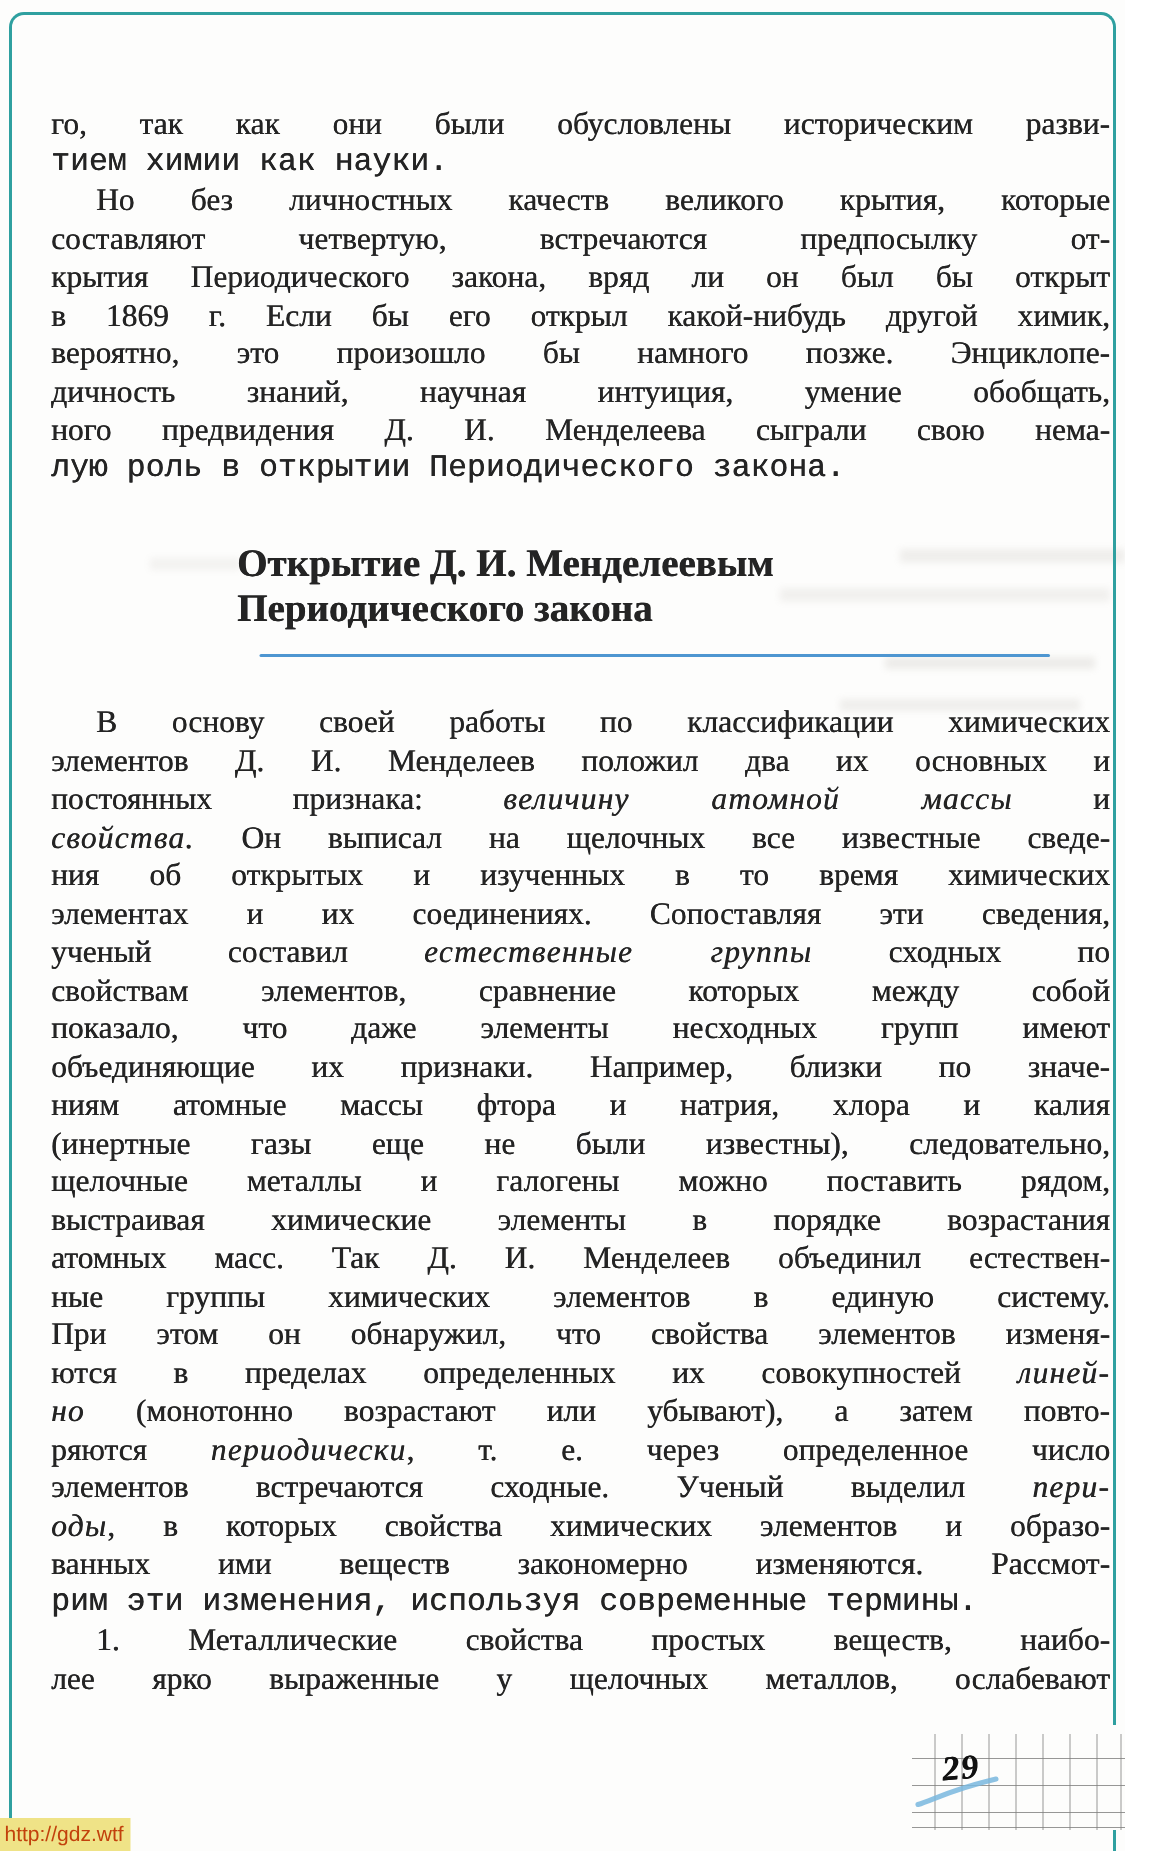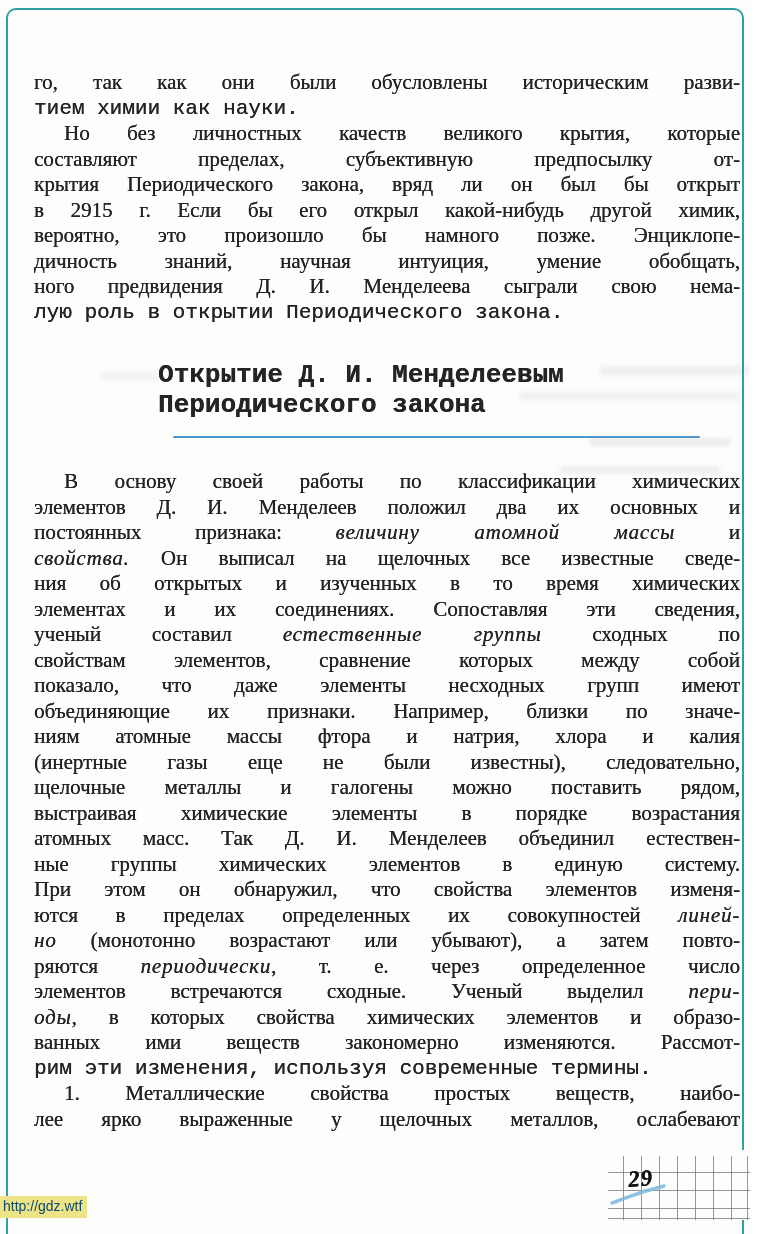--- a/index.html
+++ b/index.html
@@ -30,21 +30,21 @@
     height:25.5px; line-height:25.5px; font-size:21px;
     text-align:justify; text-align-last:justify;
     overflow:hidden; white-space:nowrap;
     text-shadow:0.25px 0 0 currentColor;
   }
   .line.last{text-align-last:left;font-family:Liberation Mono, monospace;}
   .line.indent{text-indent:30px;}
   .it{font-style:italic; letter-spacing:0.8px;}
   .heading{
     margin:36px 0 16px 124px; font-size:26px; line-height:29.5px;
-    font-weight:bold; text-shadow:0.3px 0 0 currentColor;font-family:Liberation Mono, monospace;
+    font-weight:bold; text-shadow:0.3px 0 0 currentColor;
   }
   .rule{
     margin:7px 0 0 139px; width:527px; height:2px;
     background:var(--underline); border-radius:1px;
   }
   .block2{margin-top:31px;}
   
   .smudge{position:absolute; background:#9b948a; filter:blur(2.5px); z-index:0; pointer-events:none;}
   .s1{left:600px; top:366px; width:150px; height:9px; opacity:.14;}
   .s2{left:520px; top:392px; width:220px; height:9px; opacity:.12;}
@@ -63,22 +63,22 @@
   }
   .pagenum{
     position:absolute; left:20px; top:10px;
     font-style:italic; font-weight:bold; font-size:23px; color:#111;
     transform:rotate(-5deg); letter-spacing:1px;
     text-shadow:0.4px 0 0 #111;
   }
   .swoosh{position:absolute; left:0; top:0; overflow:visible;}
   
   .watermark{
-    position:absolute; left:0; bottom:16px; z-index:5;
-    background:var(--watermark_bg); color:#0c4a6e;
+    position:absolute; left:0; bottom:0; z-index:5;
+    background:var(--watermark_bg); color:#c2410c;
     font-family:"Liberation Sans","DejaVu Sans",sans-serif;
     font-size:14px; line-height:21px; padding:0 5px 1px 3px;
     text-decoration:none;
   }
 </style>
 </head>
 <body>
 
 <div class="page">
 
@@ -88,23 +88,23 @@
   <div class="smudge s2"></div>
   <div class="smudge s3"></div>
   <div class="smudge s4"></div>
   <div class="smudge s5"></div>
 
   <div class="textcol">
     <div class="block block1">
         <div class="line"><span>го, так как они были обусловлены историческим разви-</span></div>
         <div class="line last"><span>тием химии как науки.</span></div>
         <div class="line indent"><span>Но без личностных качеств великого крытия, которые</span></div>
-        <div class="line"><span>составляют пределах, субъективную предпосылку от-</span></div>
+        <div class="line"><span>составляют четвертую, встречаются предпосылку от-</span></div>
         <div class="line"><span>крытия Периодического закона, вряд ли он был бы открыт</span></div>
-        <div class="line"><span>в 2915 г. Если бы его открыл какой-нибудь другой химик,</span></div>
+        <div class="line"><span>в 1869 г. Если бы его открыл какой-нибудь другой химик,</span></div>
         <div class="line"><span>вероятно, это произошло бы намного позже. Энциклопе-</span></div>
         <div class="line"><span>дичность знаний, научная интуиция, умение обобщать,</span></div>
         <div class="line"><span>ного предвидения Д. И. Менделеева сыграли свою нема-</span></div>
         <div class="line last"><span>лую роль в открытии Периодического закона.</span></div>
       </div>
 
     <h2 class="heading"><span>Открытие Д. И. Менделеевым</span><br><span>Периодического закона</span></h2>
     <div class="rule"></div>
 
     <div class="block block2">

